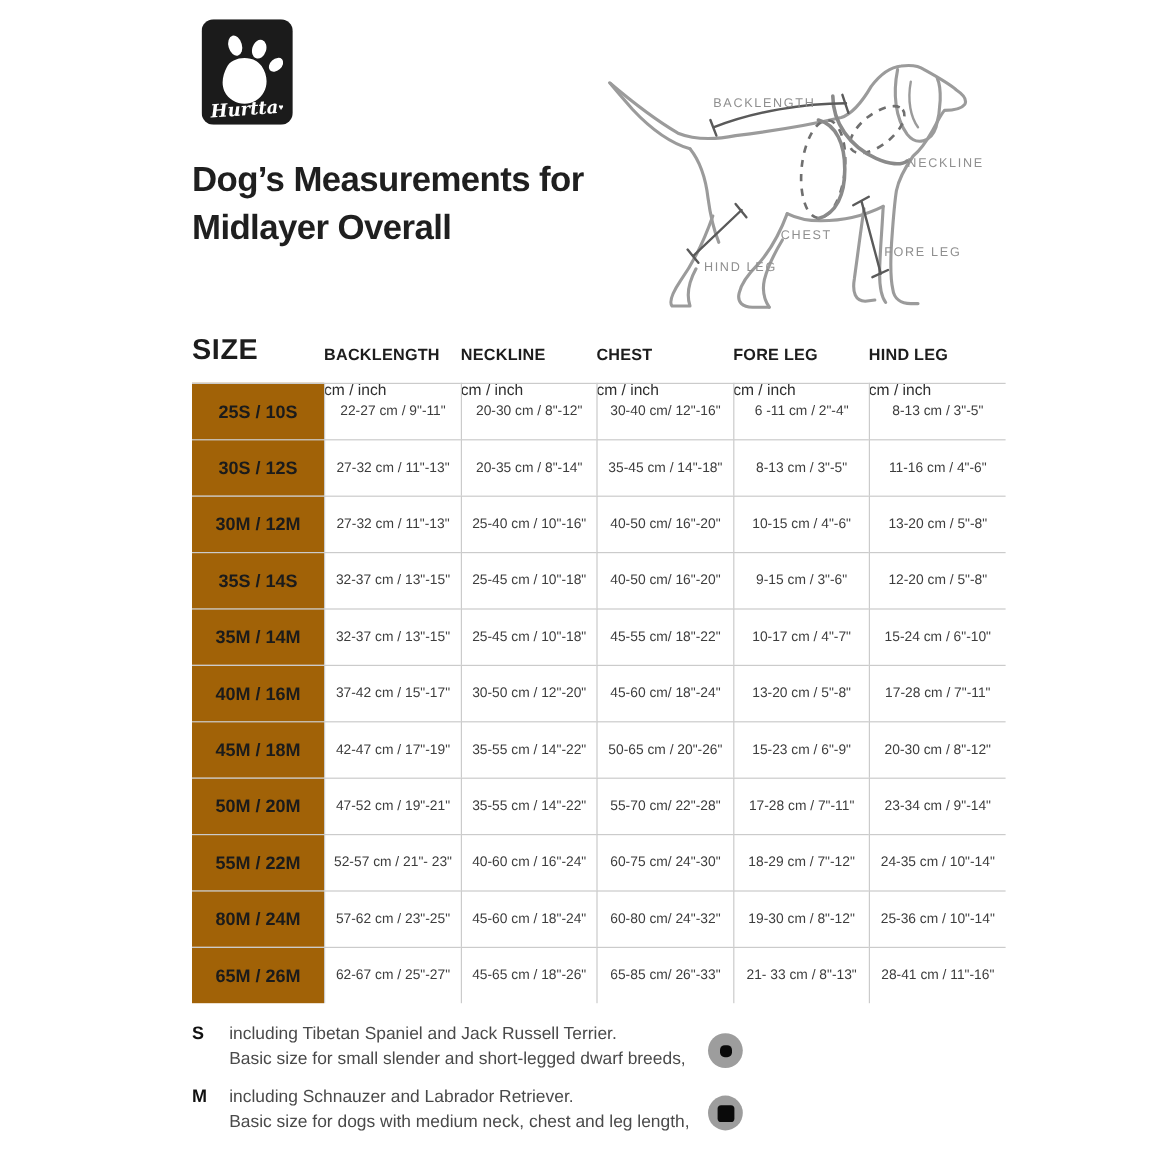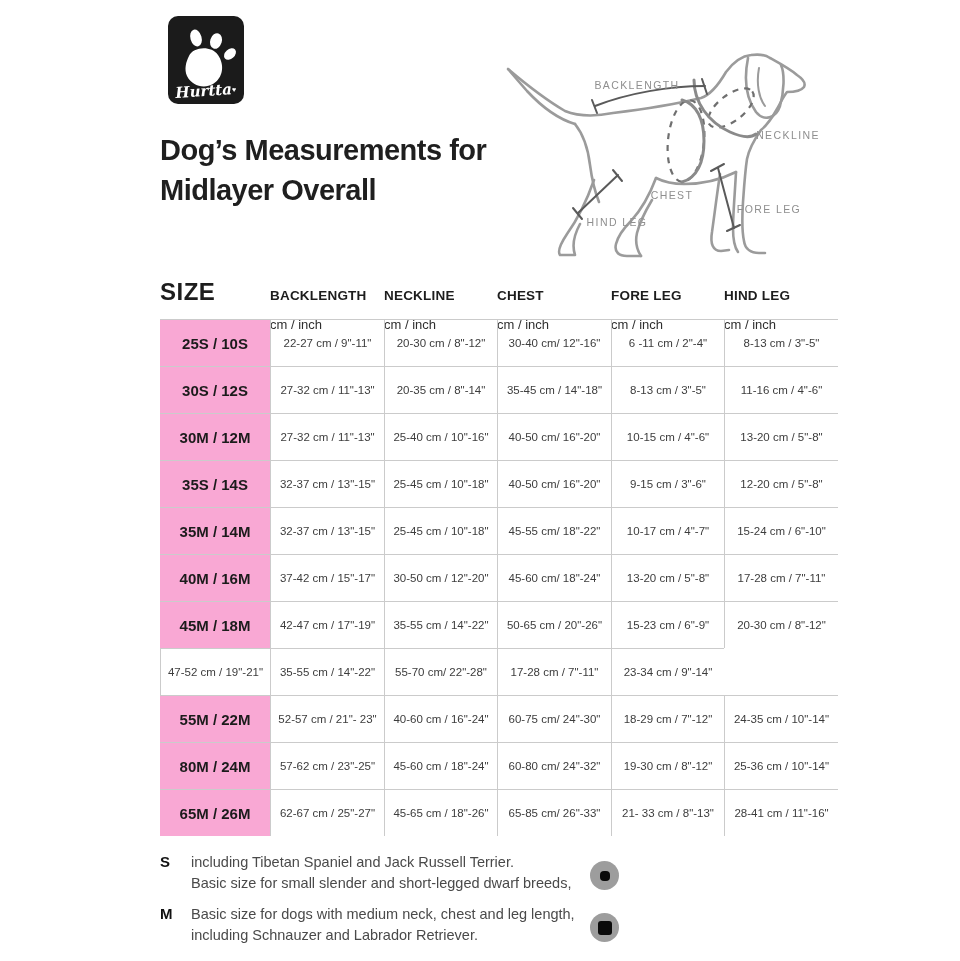--- a/index.html
+++ b/index.html
@@ -23,21 +23,21 @@
   .tr,#thead-row{display:grid;grid-template-columns:110px 114px 113px 114px 113px 114px;}
   #thead-row{height:38px;align-items:end;}
   .th{text-align:left;color:#1d1d1d;padding-bottom:3px;}
   .th-label{font-weight:bold;font-size:13.5px;letter-spacing:0.2px;}
   .th-size .th-label{font-size:24px;letter-spacing:0.5px;line-height:22px;}
   .th-sub{font-size:13px;color:#2e2e2e;margin-top:14px;}
   .tr{height:47px;}
   .td{display:flex;align-items:center;justify-content:center;
       border-top:1px solid #cbcbcb;border-left:1px solid #cbcbcb;
       font-size:11.5px;color:#3c3c3c;white-space:nowrap;}
-  .td-size{border-left:none;background:#f9a8d4;font-weight:bold;
+  .td-size{border-left:none;background:#a16207;font-weight:bold;
            font-size:15px;color:#1b1b1b;}
 
   
   .note{position:absolute;left:160px;width:440px;display:flex;}
   .note-letter{width:31px;font-weight:bold;font-size:15px;color:#111;padding-top:1px;}
   .note-text{font-size:14.5px;color:#4a4a4a;line-height:21px;}
   .note-icon{position:absolute;left:590px;width:29px;height:29px;border-radius:50%;
              background:#9d9d9d;display:flex;align-items:center;justify-content:center;}
   .icon-dot{width:10px;height:10px;background:#0a0a0a;border-radius:4px;}
   .icon-square{width:14px;height:14px;background:#0a0a0a;border-radius:3px;}
@@ -195,20 +195,21 @@
         </div>
         <div class="tr">
           <div class="td td-size">45M / 18M</div>
           <div class="td">42-47 cm / 17"-19"</div>
           <div class="td">35-55 cm / 14"-22"</div>
           <div class="td">50-65 cm / 20"-26"</div>
           <div class="td">15-23 cm / 6"-9"</div>
           <div class="td">20-30 cm / 8"-12"</div>
         </div>
         <div class="tr">
+          <div class="td td-size">50M / 20M</div>
           <div class="td">47-52 cm / 19"-21"</div>
           <div class="td">35-55 cm / 14"-22"</div>
           <div class="td">55-70 cm/ 22"-28"</div>
           <div class="td">17-28 cm / 7"-11"</div>
           <div class="td">23-34 cm / 9"-14"</div>
         </div>
         <div class="tr">
           <div class="td td-size">55M / 22M</div>
           <div class="td">52-57 cm / 21"- 23"</div>
           <div class="td">40-60 cm / 16"-24"</div>
@@ -242,21 +243,21 @@
       <div>Basic size for small slender and short-legged dwarf breeds,</div>
     </div>
   </div>
   <div class="note-icon" style="top:861px;">
     <div class="icon-dot"></div>
   </div>
 
   <div class="note" style="top:904px;">
     <div class="note-letter">M</div>
     <div class="note-text">
+      <div>including Schnauzer and Labrador Retriever.</div>
       <div>Basic size for dogs with medium neck, chest and leg length,</div>
-      <div>including Schnauzer and Labrador Retriever.</div>
     </div>
   </div>
   <div class="note-icon" style="top:913px;">
     <div class="icon-square"></div>
   </div>
 
 </div>
 
 </body></html>

